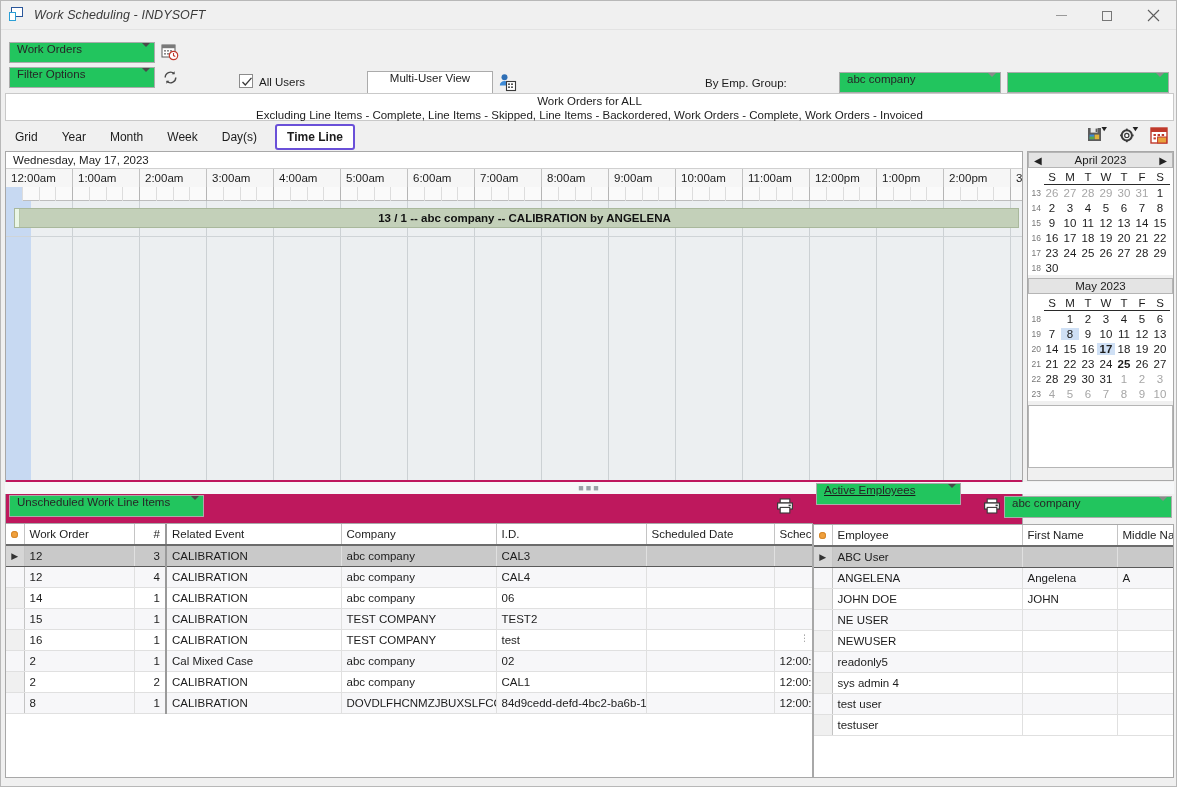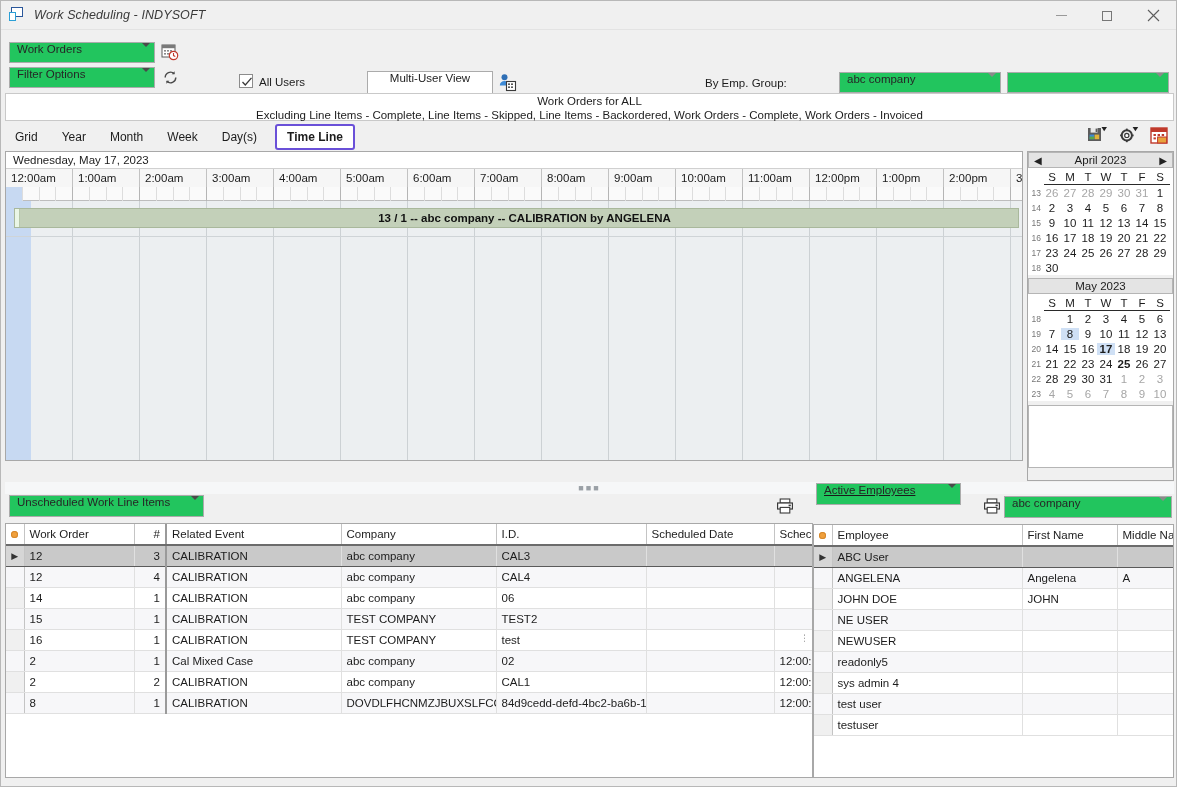--- a/index.html
+++ b/index.html
@@ -106,21 +106,21 @@
   }
   .tab.sel {
     font-weight: bold; background: #fff;
     border: 2px solid #6a50d8; border-radius: 3px;
     padding: 4px 10px;
   }
   #tabicons { position: absolute; right: 6px; top: 2px; display: flex; gap: 10px; align-items: center; }
 
   
   #tl {
-    position: absolute; left: 4px; top: 150px; width: 1018px; height: 310px;
+    position: absolute; left: 4px; top: 150px; width: 1018px; height: 392px;
     border: 1px solid #a8a8a8; background: #be185d; overflow: hidden;
   }
   #tl-date {
     height: 17px; background: #fff; border-bottom: 1px solid #d0d0d0;
     font-size: 11.5px; padding-left: 7px; line-height: 17px; color: #1c1c1c;
   }
   #tl-hours { display: flex; height: 18px; background: #f4f4f4; }
   #tl-hours .hr {
     width: 67px; flex: none; border-right: 1px solid #c2c2c2;
     font-size: 11.5px; padding-left: 5px; line-height: 18px;

